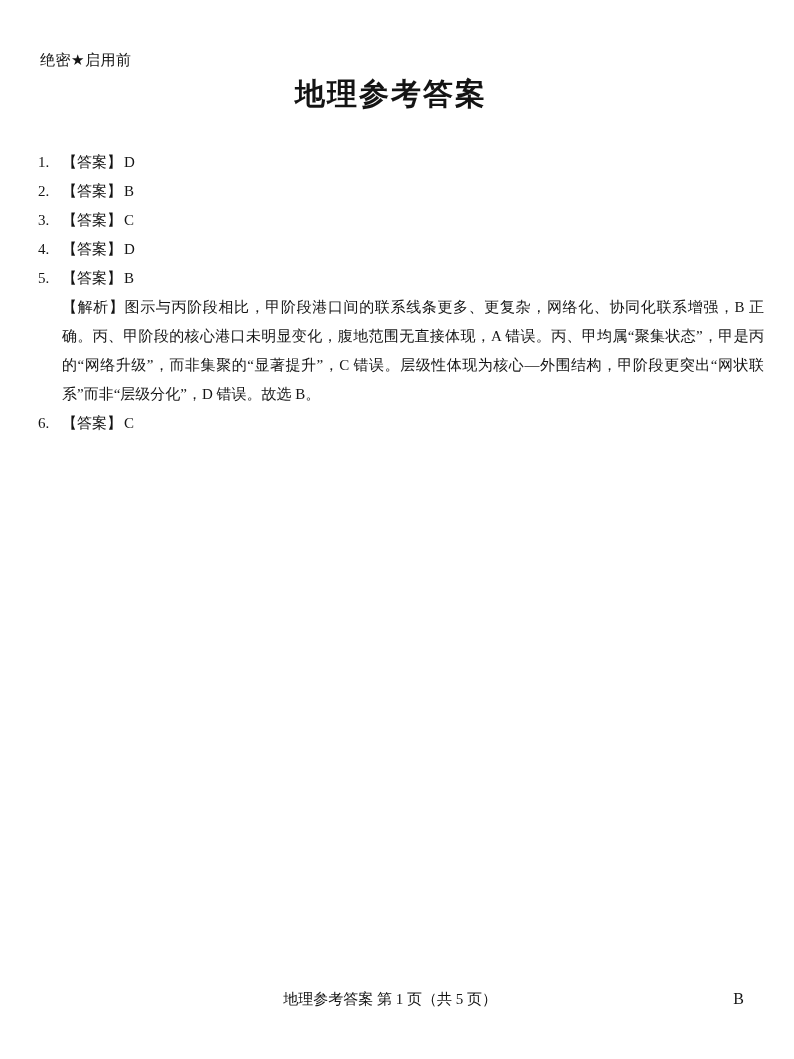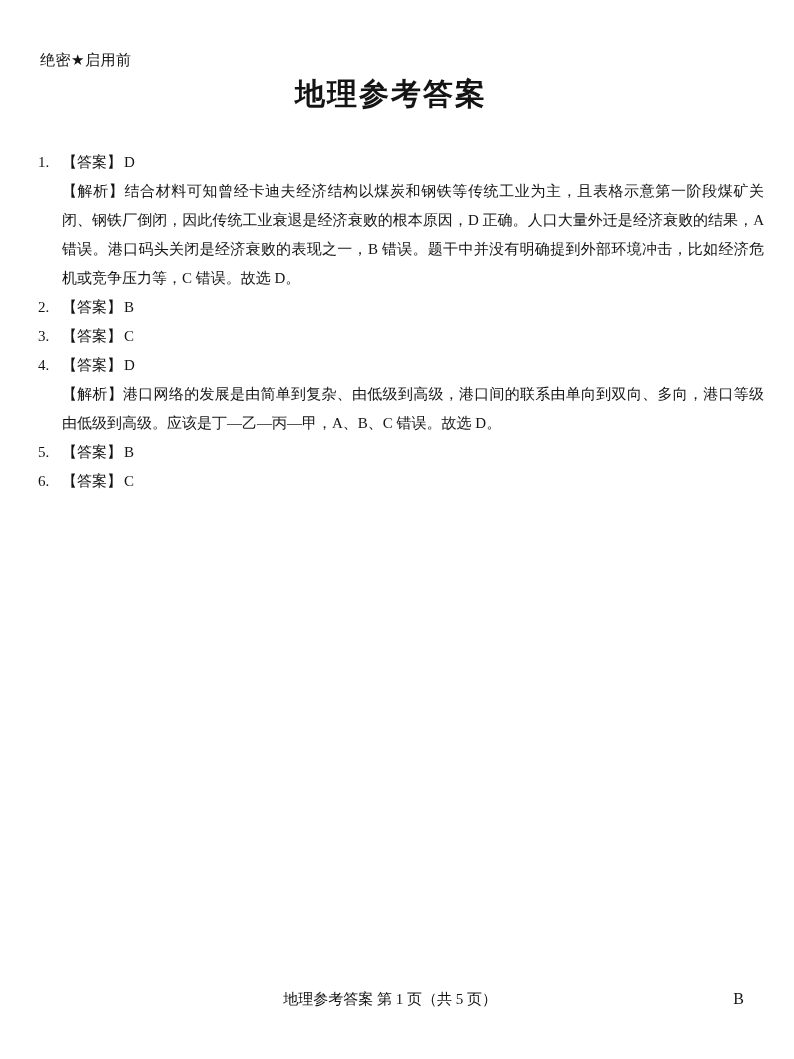--- a/index.html
+++ b/index.html
@@ -76,21 +76,20 @@
 <div class="secrecy-label">绝密★启用前</div>
 
 <h1 class="page-title">地理参考答案</h1>
 
 <ol class="answers">
 
   <li class="answer-item">
     <span class="q-num">1.</span>
     <div class="item-body">
       <div class="answer-line"><span>【答案】</span><span class="answer-value">D</span></div>
-      <div class="analysis-paragraph"><span>【解析】</span><span>结合材料可知曾经卡迪夫经济结构以煤炭和钢铁等传统工业为主，且表格示意第一阶段煤矿关闭、钢铁厂倒闭，因此传统工业衰退是经济衰败的根本原因，D 正确。人口大量外迁是经济衰败的结果，A 错误。港口码头关闭是经济衰败的表现之一，B 错误。题干中并没有明确提到外部环境冲击，比如经济危机或竞争压力等，C 错误。故选 D。</span></div>
     </div>
   </li>
 
   <li class="answer-item">
     <span class="q-num">2.</span>
     <div class="item-body">
       <div class="answer-line"><span>【答案】</span><span class="answer-value">B</span></div>
     </div>
   </li>
 
@@ -98,28 +97,28 @@
     <span class="q-num">3.</span>
     <div class="item-body">
       <div class="answer-line"><span>【答案】</span><span class="answer-value">C</span></div>
     </div>
   </li>
 
   <li class="answer-item">
     <span class="q-num">4.</span>
     <div class="item-body">
       <div class="answer-line"><span>【答案】</span><span class="answer-value">D</span></div>
-      <div class="analysis-paragraph"><span>【解析】</span><span>港口网络的发展是由简单到复杂、由低级到高级，港口间的联系由单向到双向、多向，港口等级由低级到高级。应该是丁—乙—丙—甲，A、B、C 错误。故选 D。</span></div>
     </div>
   </li>
 
   <li class="answer-item">
     <span class="q-num">5.</span>
     <div class="item-body">
       <div class="answer-line"><span>【答案】</span><span class="answer-value">B</span></div>
+      <div class="analysis-paragraph"><span>【解析】</span><span>图示与丙阶段相比，甲阶段港口间的联系线条更多、更复杂，网络化、协同化联系增强，B 正确。丙、甲阶段的核心港口未明显变化，腹地范围无直接体现，A 错误。丙、甲均属“聚集状态”，甲是丙的“网络升级”，而非集聚的“显著提升”，C 错误。层级性体现为核心—外围结构，甲阶段更突出“网状联系”而非“层级分化”，D 错误。故选 B。</span></div>
     </div>
   </li>
 
   <li class="answer-item">
     <span class="q-num">6.</span>
     <div class="item-body">
       <div class="answer-line"><span>【答案】</span><span class="answer-value">C</span></div>
     </div>
   </li>
 

